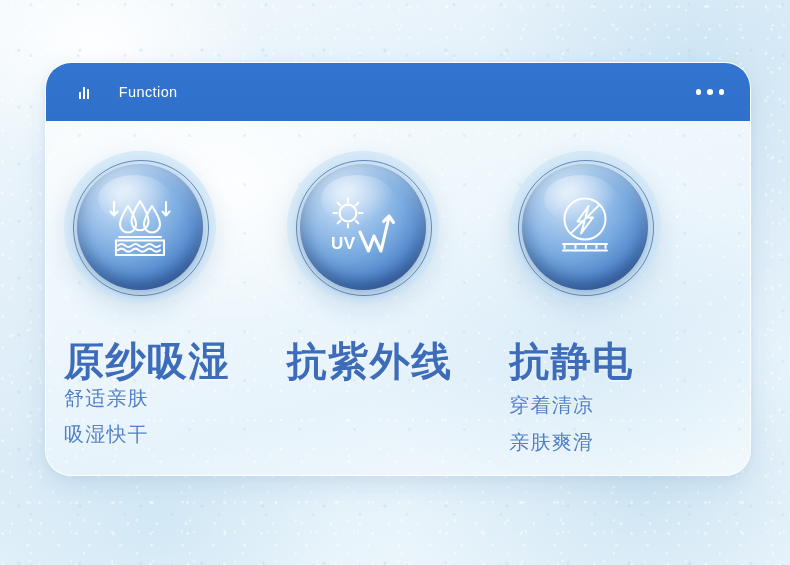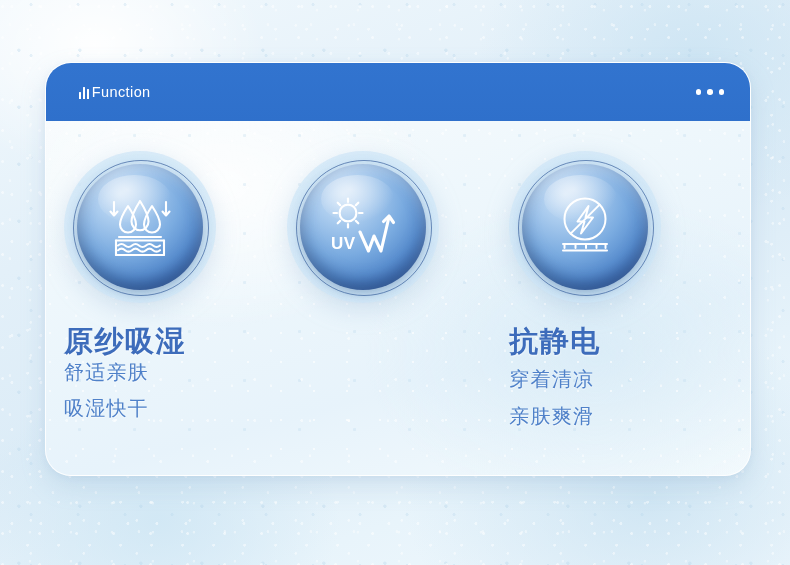--- a/index.html
+++ b/index.html
@@ -81,21 +81,21 @@
     height: 58px;
     background: linear-gradient(180deg, #3274cf 0%, #2f70cb 100%);
     display: flex;
     align-items: center;
     padding: 0 26px 0 33px;
     z-index: 3;
   }
   #titlebar .left {
     display: flex;
     align-items: center;
-    gap: 3px;
+    gap: 30px;
   }
   .chart-icon {
     display: inline-flex;
     align-items: flex-end;
     gap: 1.6px;
     height: 13px;
   }
   .chart-icon i {
     display: block;
     width: 2.2px;
@@ -190,22 +190,22 @@
     left: 17%; top: 9%;
     width: 58%; height: 38%;
     border-radius: 50%;
     background: radial-gradient(ellipse at 40% 30%, rgba(255,255,255,.55), rgba(255,255,255,0) 72%);
     pointer-events:none;
   }
   .orb-svg { position: relative; z-index: 2; }
 
   
   .f-title {
-    margin-top: 22px;
-    font-size: 29px;
+    margin-top: 35px;
+    font-size: 40px;
     font-weight: 700;
     color: #3d6cbb;
     letter-spacing: 1.5px;
     line-height: 1.15;
     text-shadow: 0 1px 2px rgba(255,255,255,.75);
     white-space: nowrap;
   }
   .f-sub {
     margin-top: 7px;
     font-size: 20px;
@@ -291,20 +291,21 @@
             <path d="M31.3 8.7 L28.8 11.2"></path>
             <path d="M13.2 26.8 L10.7 29.3"></path>
 
             <text x="4" y="55" font-family="'Liberation Sans', sans-serif" font-size="17" font-weight="700" fill="#ffffff" stroke="none" letter-spacing="0.5">UV</text>
 
             <path d="M33 38 L41.5 57 L47 42 L54 57 L62 23" stroke-width="3.1"></path>
             <path d="M56.5 27.5 L62 22 L66.5 28.5" stroke-width="3.1"></path>
           </svg>
         </div>
       </div>
+      <div class="f-title">抗紫外线</div>
     </div>
 
     <div class="feature">
       <div class="orb">
         <div class="orb-inner">
           <svg class="orb-svg" width="68" height="64" viewBox="0 0 68 64" fill="none" stroke="#ffffff" stroke-width="2" stroke-linecap="round" stroke-linejoin="round">
 
             <circle cx="34" cy="24" r="20.5"></circle>
 
             <path d="M19.6 38.6 L48.6 9.6"></path>

